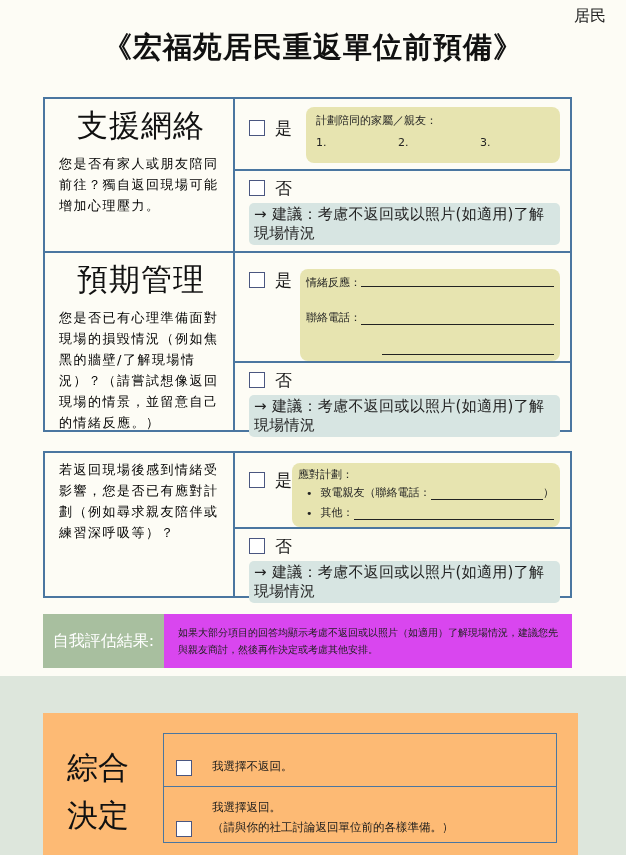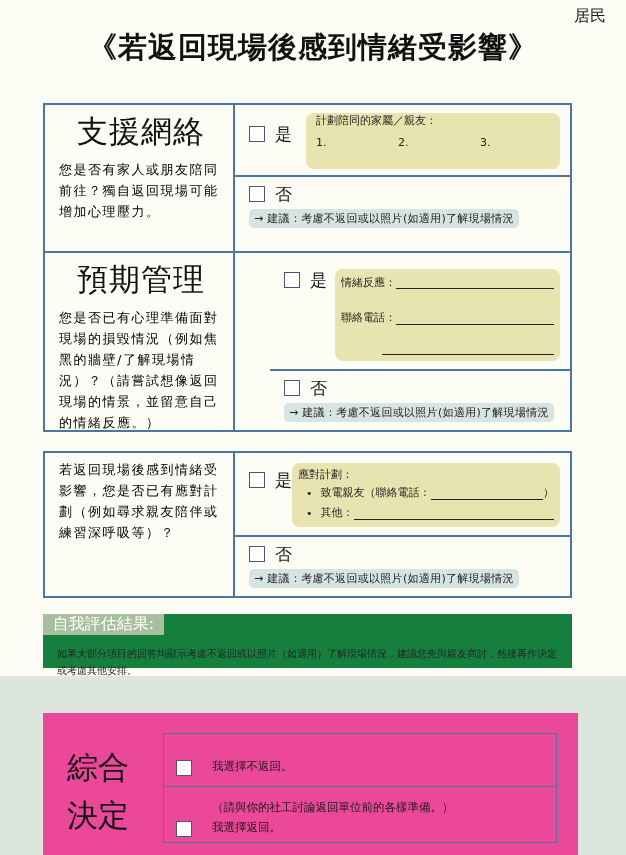--- a/index.html
+++ b/index.html
@@ -43,103 +43,103 @@
   }
   .cb-label { font-size: 17px; margin-left: 10px; line-height: 18px; }
   .opt-line { display: flex; align-items: center; }
   .hint-box {
     background: #e7e4b0; border-radius: 8px;
     font-size: 11px; color: #222; margin-left: 10px; flex: 1;
   }
   .advice {
     display: inline-block; margin-top: 6px;
     background: #d7e5e2; border-radius: 5px;
-    font-size: 11px; padding: 2px 5px; color: #222; letter-spacing: 0.3px;
+    font-size: 15px; padding: 2px 5px; color: #222; letter-spacing: 0.3px;
   }
   .blank { display: inline-block; border-bottom: 1px solid #222; height: 12px; vertical-align: baseline; }
   .result-bar {
     position: absolute; left: 43px; top: 614px; width: 529px; height: 54px;
-    background: #15803d; display: flex; flex-direction: column;
+    background: #d946ef; display: flex;
   }
   .result-label {
     width: 121px; background: #a8bf9f; color: #fff;
     font-size: 16px; display: flex; align-items: center; justify-content: center;
   }
   .result-text {
     flex: 1; font-size: 10px; line-height: 17px; padding: 10px 12px 0 14px; color: #222;
   }
   .bottom-band {
     position: absolute; left: 0; top: 676px; width: 626px; height: 179px;
     background: #dde6dc;
   }
   .decision-box {
     position: absolute; left: 43px; top: 713px; width: 535px; height: 142px;
-    background: #ec4899;
+    background: #fdba74;
   }
   .decision-heading {
     position: absolute; left: 24px; top: 30px; font-size: 31px; line-height: 48px;
     color: #111;
   }
   .decision-table {
     position: absolute; left: 120px; top: 20px; width: 394px; height: 110px;
     border: 1.5px solid #4a76a0;
   }
   .dec-row { display: flex; align-items: flex-end; padding: 10px 12px; }
   .dec-row + .dec-row { border-top: 1.5px solid #4a76a0; }
   .dec-text { font-size: 11.5px; margin-left: 20px; line-height: 20px; }
 </style>
 </head>
 <body>
 
 <div class="tag">居民</div>
-<div class="title">《若返回現場後感到情緒受影響》</div>
-
-<div class="section" style="top:103px;height:174px;">
+<div class="title">《宏福苑居民重返單位前預備》</div>
+
+<div class="section" style="top:97px;height:174px;">
   <div class="sec-left">
     <div class="sec-heading">支援網絡</div>
     <div class="sec-desc">您是否有家人或朋友陪同前往？獨自返回現場可能增加心理壓力。</div>
   </div>
   <div class="sec-right">
     <div class="row-yes" style="height:72px;">
       <div class="opt-line" style="margin-top:12px;">
         <span class="cb"></span>
         <span class="cb-label">是</span>
       </div>
-      <div class="hint-box" style="height:56px;padding:0 10px;margin-left:14px;">
+      <div class="hint-box" style="height:56px;padding:6px 10px;margin-left:14px;">
         <div>計劃陪同的家屬／親友：</div>
         <div style="display:flex;margin-top:8px;">
           <span style="width:82px;">1.</span>
           <span style="width:82px;">2.</span>
           <span>3.</span>
         </div>
       </div>
     </div>
     <div class="row-no">
       <div class="opt-line">
         <span class="cb"></span>
         <span class="cb-label">否</span>
       </div>
       <div class="advice">→ 建議：考慮不返回或以照片(如適用)了解現場情況</div>
     </div>
   </div>
 </div>
 
-<div class="section" style="top:251px;height:181px;gap:35px;">
+<div class="section" style="top:251px;height:181px;">
   <div class="sec-left">
     <div class="sec-heading">預期管理</div>
     <div class="sec-desc">您是否已有心理準備面對現場的損毀情況（例如焦黑的牆壁/了解現場情況）？（請嘗試想像返回現場的情景，並留意自己的情緒反應。）</div>
   </div>
   <div class="sec-right">
     <div class="row-yes" style="height:118px;">
       <div class="opt-line" style="margin-top:10px;">
         <span class="cb"></span>
         <span class="cb-label">是</span>
       </div>
       <div class="hint-box" style="height:92px;padding:6px 6px;margin-left:8px;margin-top:8px;">
-        <div style="display:flex;align-items:center;">
+        <div style="display:flex;align-items:flex-start;">
           <span>情緒反應：</span>
           <span class="blank" style="flex:1;"></span>
         </div>
         <div style="display:flex;align-items:flex-end;margin-top:20px;">
           <span>聯絡電話：</span>
           <span class="blank" style="flex:1;"></span>
         </div>
         <div style="display:flex;justify-content:flex-end;margin-top:18px;">
           <span class="blank" style="width:172px;"></span>
         </div>
@@ -202,18 +202,18 @@
     <div>決定</div>
   </div>
   <div class="decision-table">
     <div class="dec-row" style="height:52px;">
       <span class="cb" style="margin-top:2px;"></span>
       <span class="dec-text">我選擇不返回。</span>
     </div>
     <div class="dec-row">
       <span class="cb" style="margin-top:2px;"></span>
       <div class="dec-text">
+        <div>我選擇返回。</div>
         <div>（請與你的社工討論返回單位前的各樣準備。）</div>
-        <div>我選擇返回。</div>
       </div>
     </div>
   </div>
 </div>
 
 </body></html>

